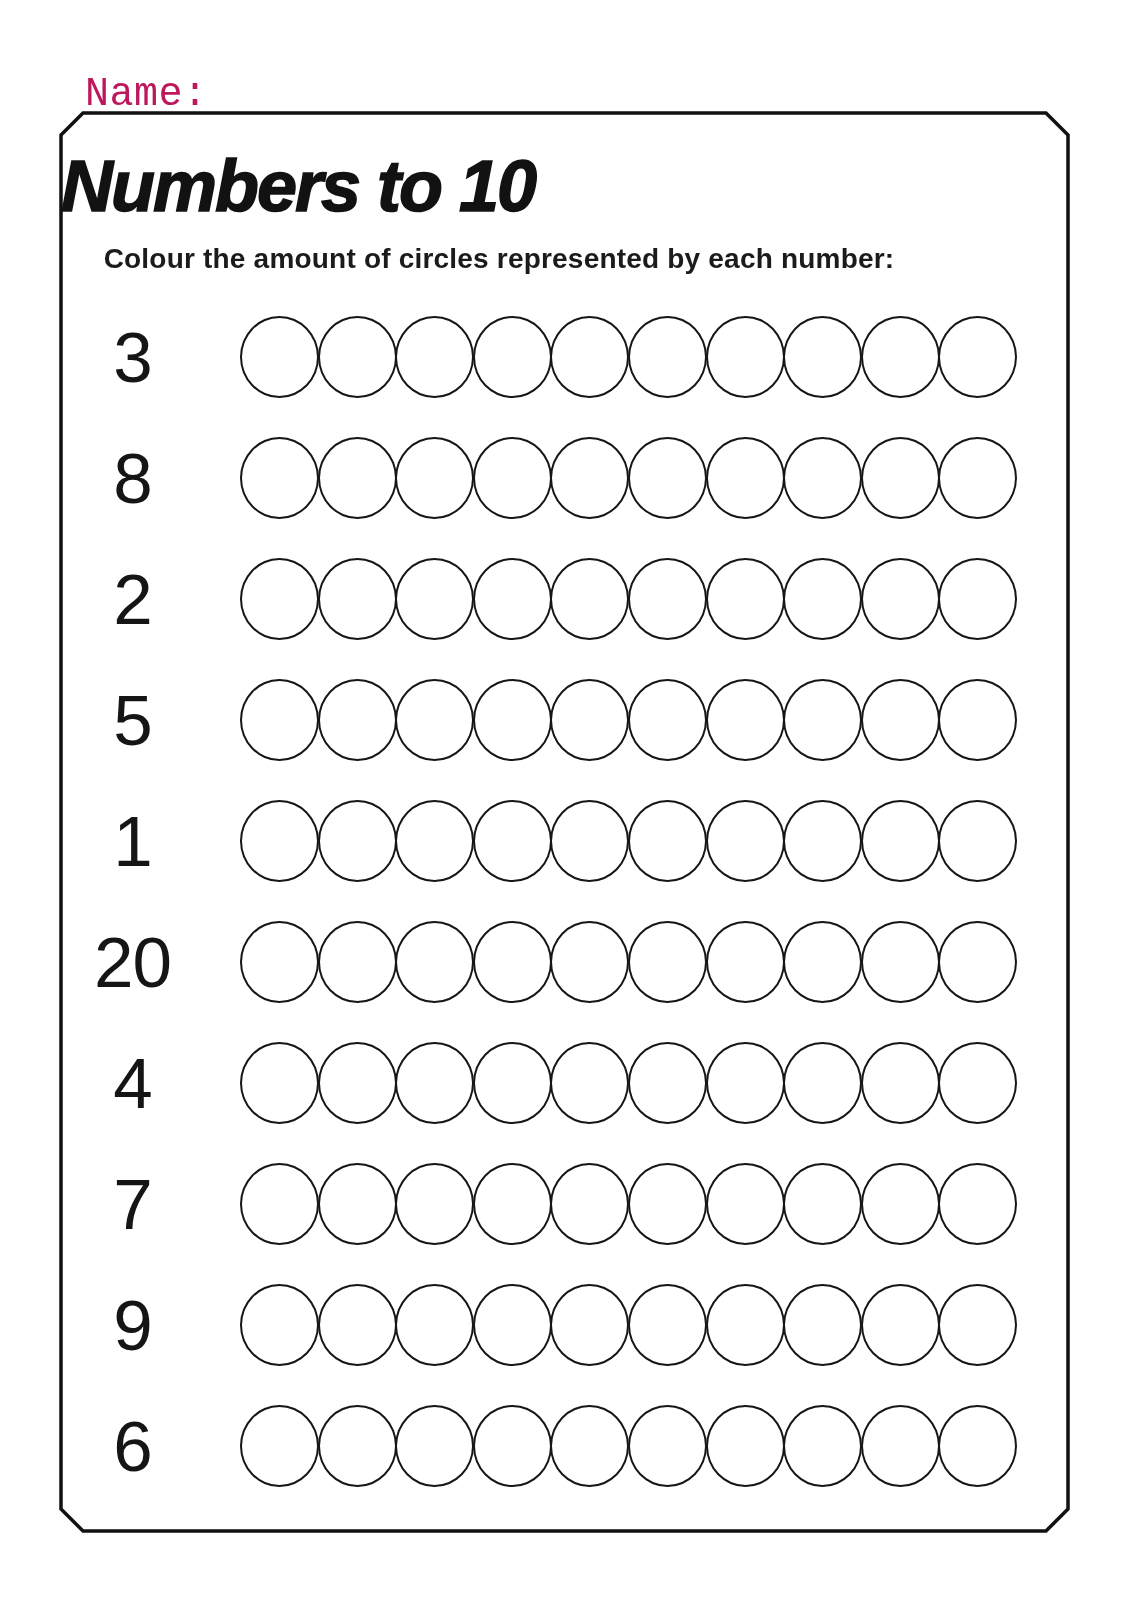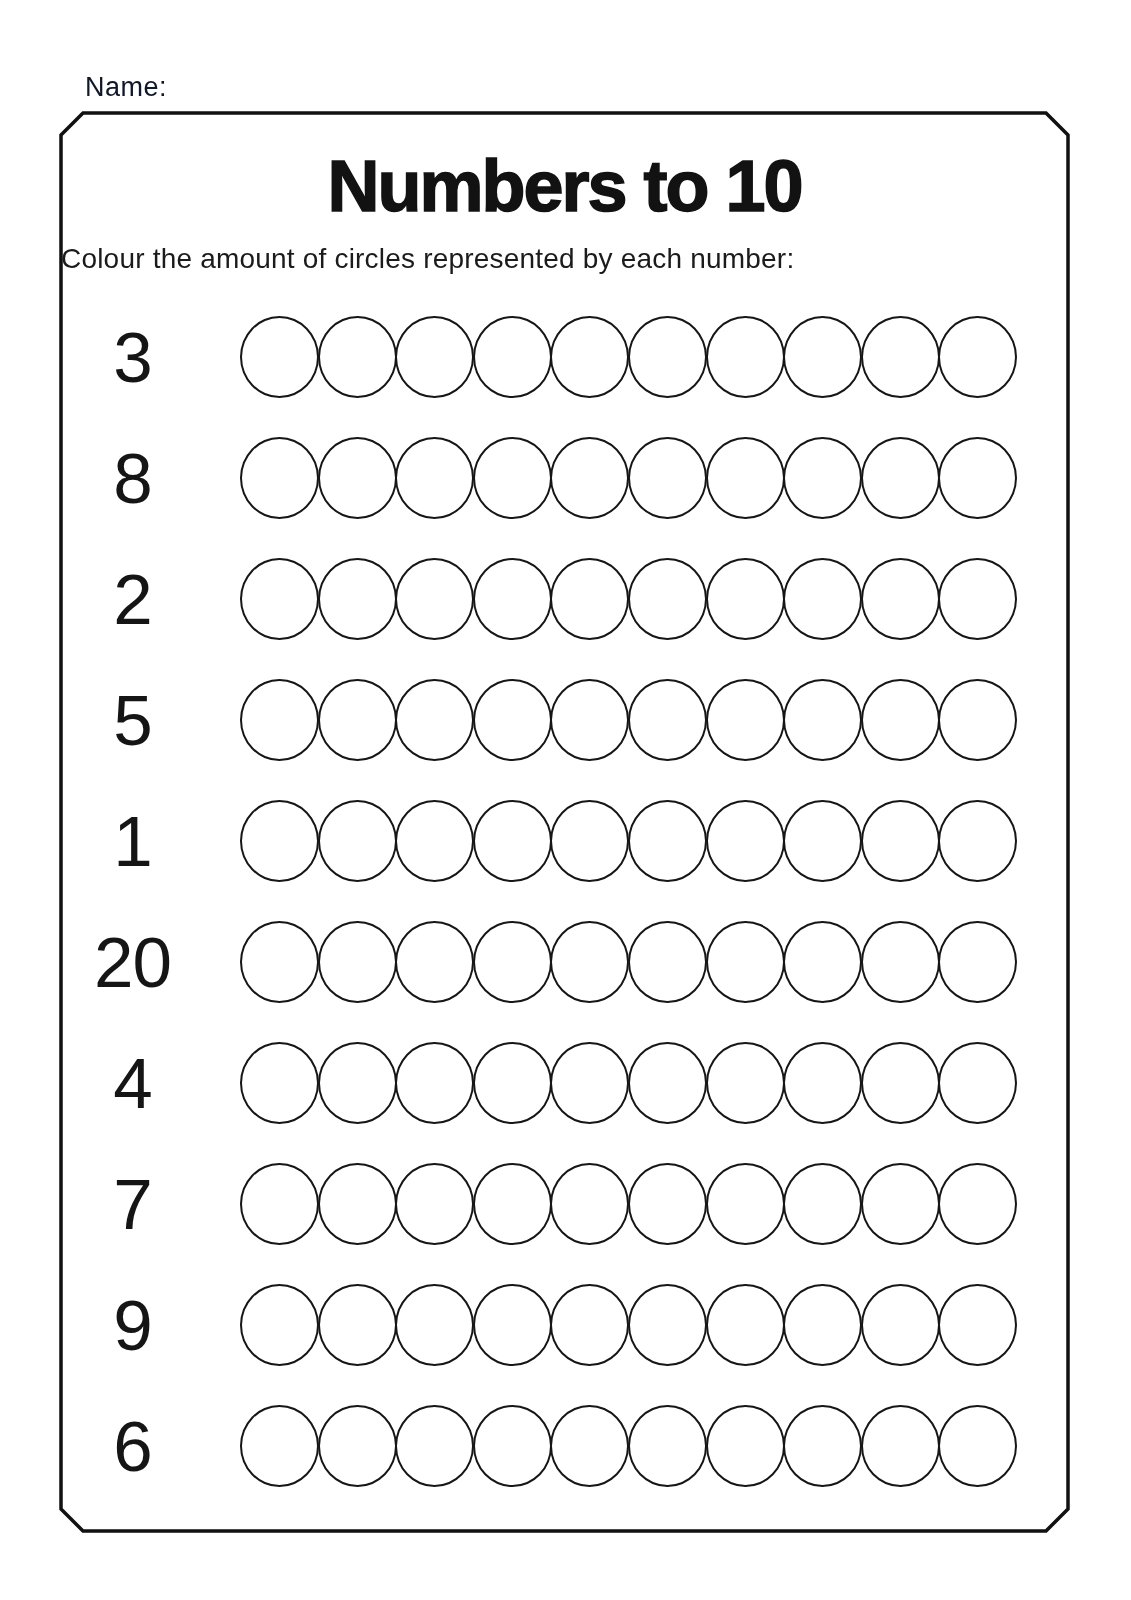--- a/index.html
+++ b/index.html
@@ -13,53 +13,55 @@
     height: 1600px;
     background: #ffffff;
     font-family: "Liberation Sans", sans-serif;
     color: #141414;
     overflow: hidden;
   }
   #name-label {
     position: absolute;
     left: 85px;
     top: 72px;
-    font-size: 27px;
+    font-size: 40px;
     letter-spacing: 0.5px;
-    color: #0f172a;
+    color: #be185d;
+    font-family: Liberation Mono, monospace;
   }
   #frame-svg {
     position: absolute;
     left: 0;
     top: 0;
     width: 1131px;
     height: 1600px;
   }
   #worksheet-title {
     position: absolute;
     left: 61px;
     width: 1007px;
     top: 150px;
-    text-align: center;
     font-size: 72px;
     font-weight: 800;
     letter-spacing: -2px;
     line-height: 1;
     color: #121212;
+    font-style: italic;
     -webkit-text-stroke: 1.5px #121212;
   }
   #instruction {
     position: absolute;
     left: 61px;
     width: 876px;
     top: 243px;
-    text-align: left;
+    text-align: center;
     font-size: 28px;
     letter-spacing: 0.2px;
     color: #1b1b1b;
+    font-weight: bold;
   }
   .row {
     position: absolute;
     left: 60px;
     width: 1010px;
     height: 82px;
   }
   .row-number {
     position: absolute;
     left: 10px;

